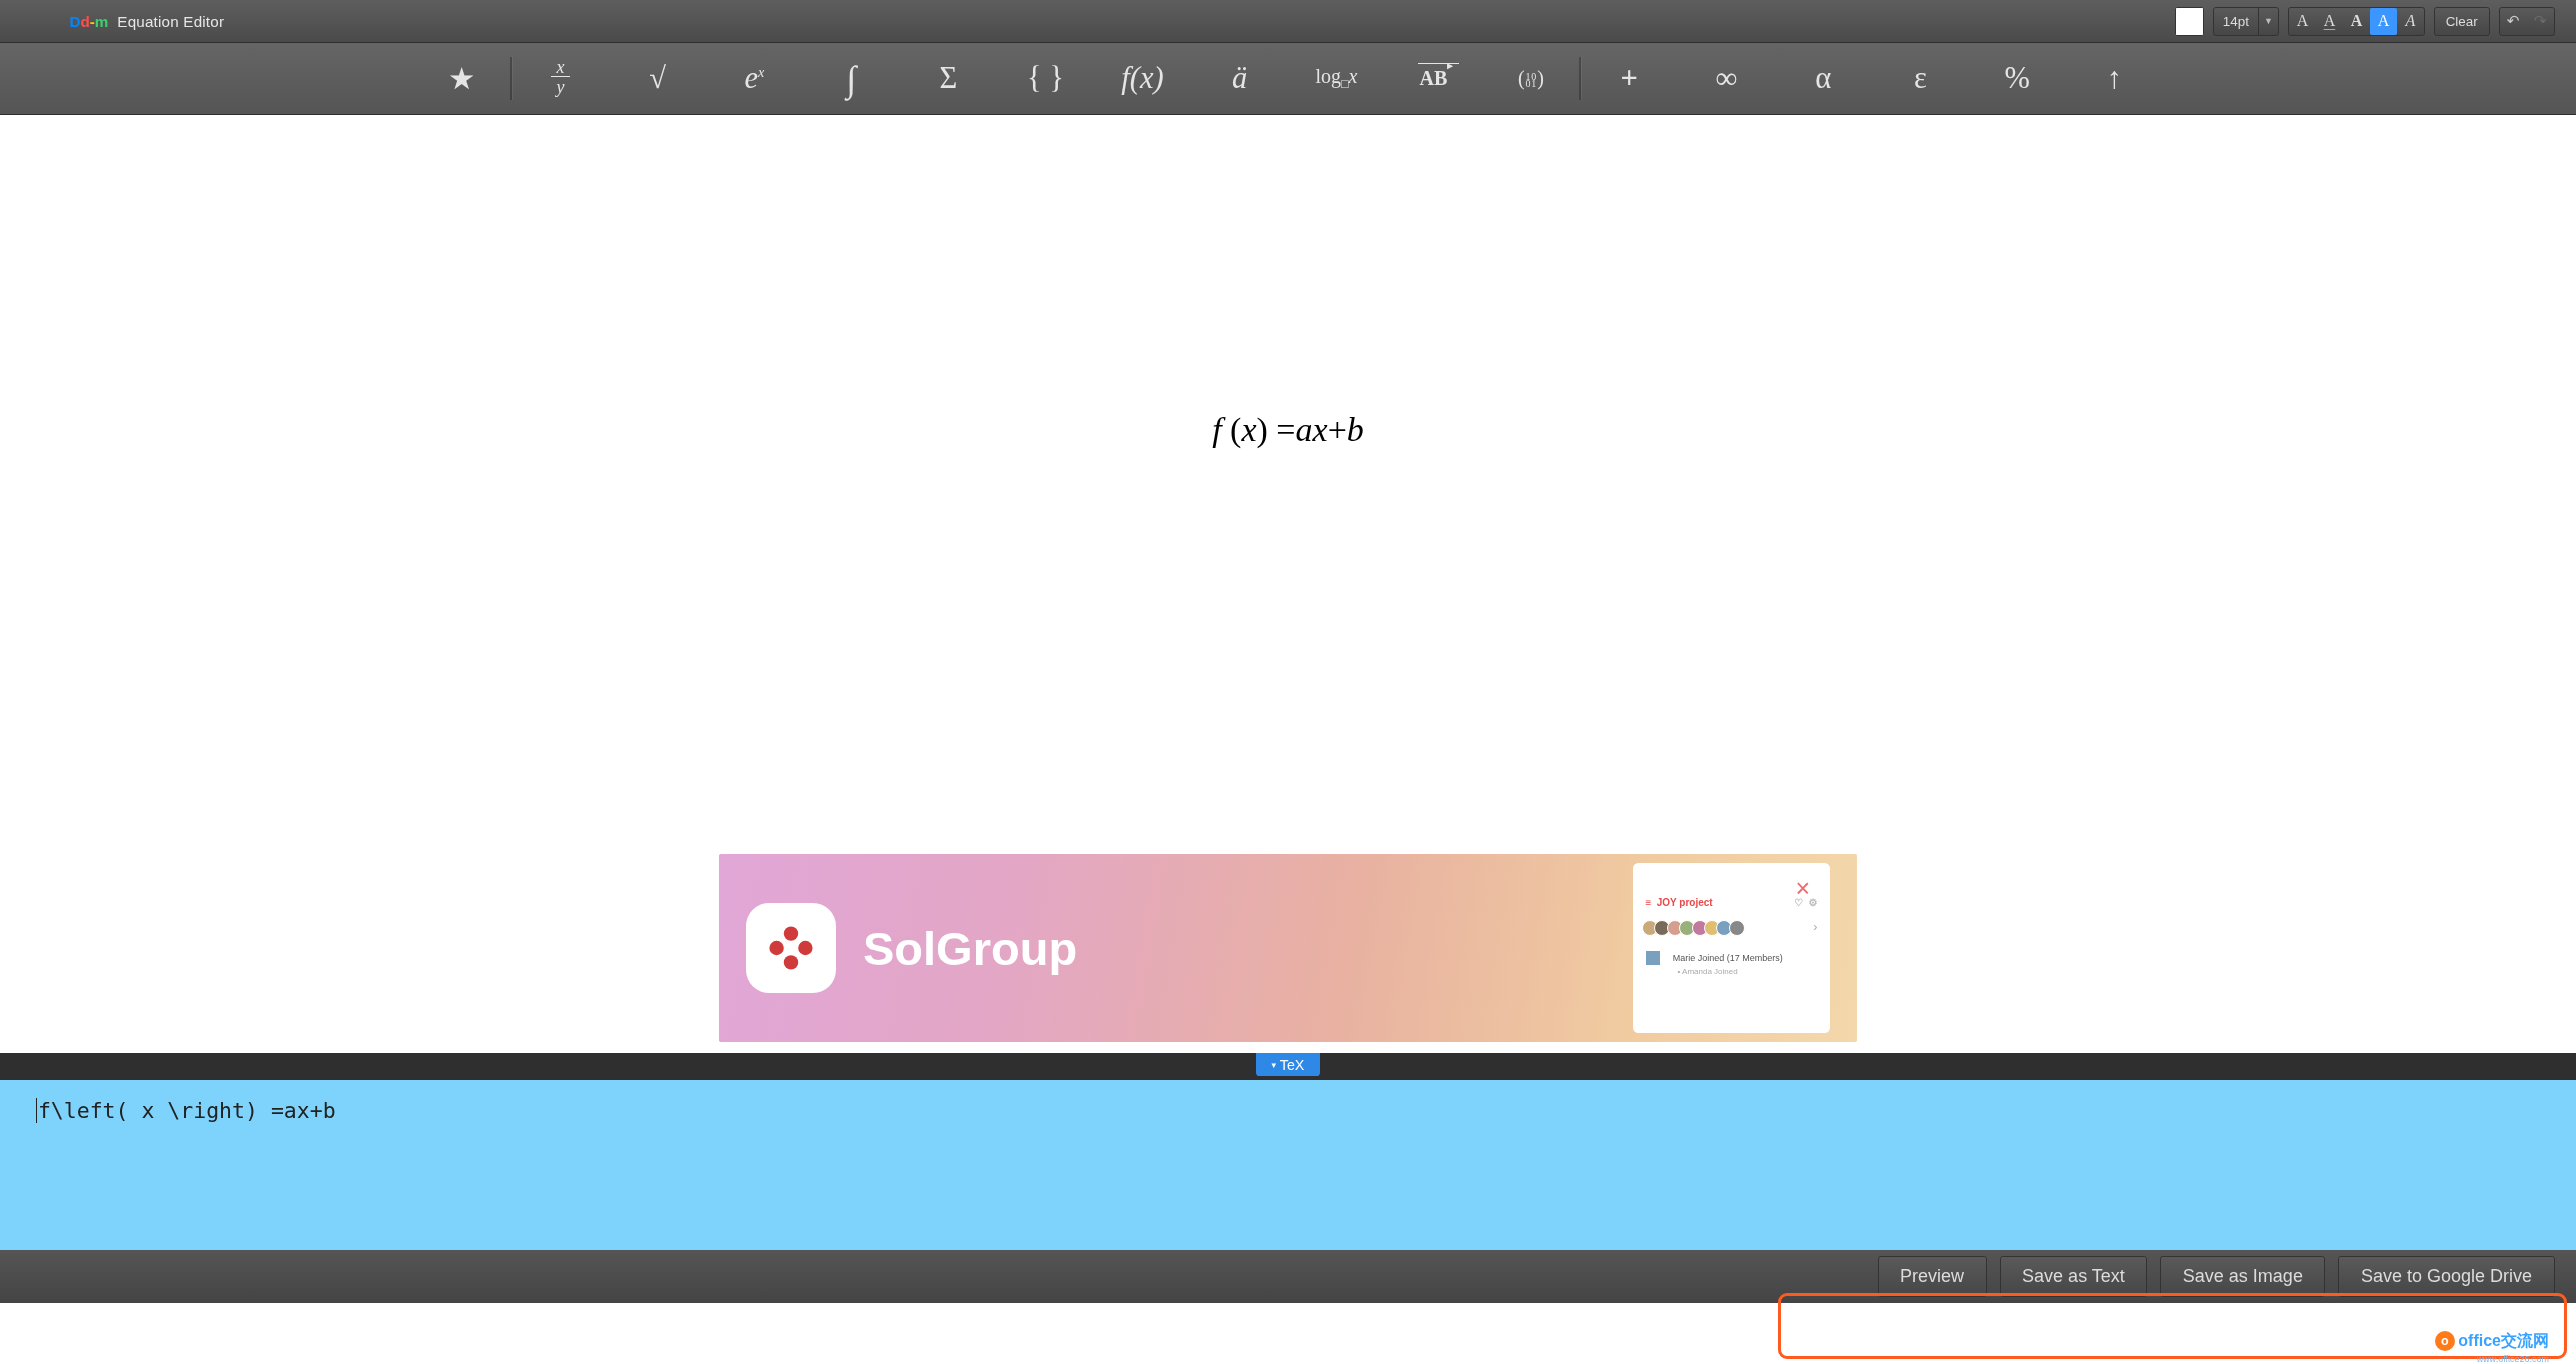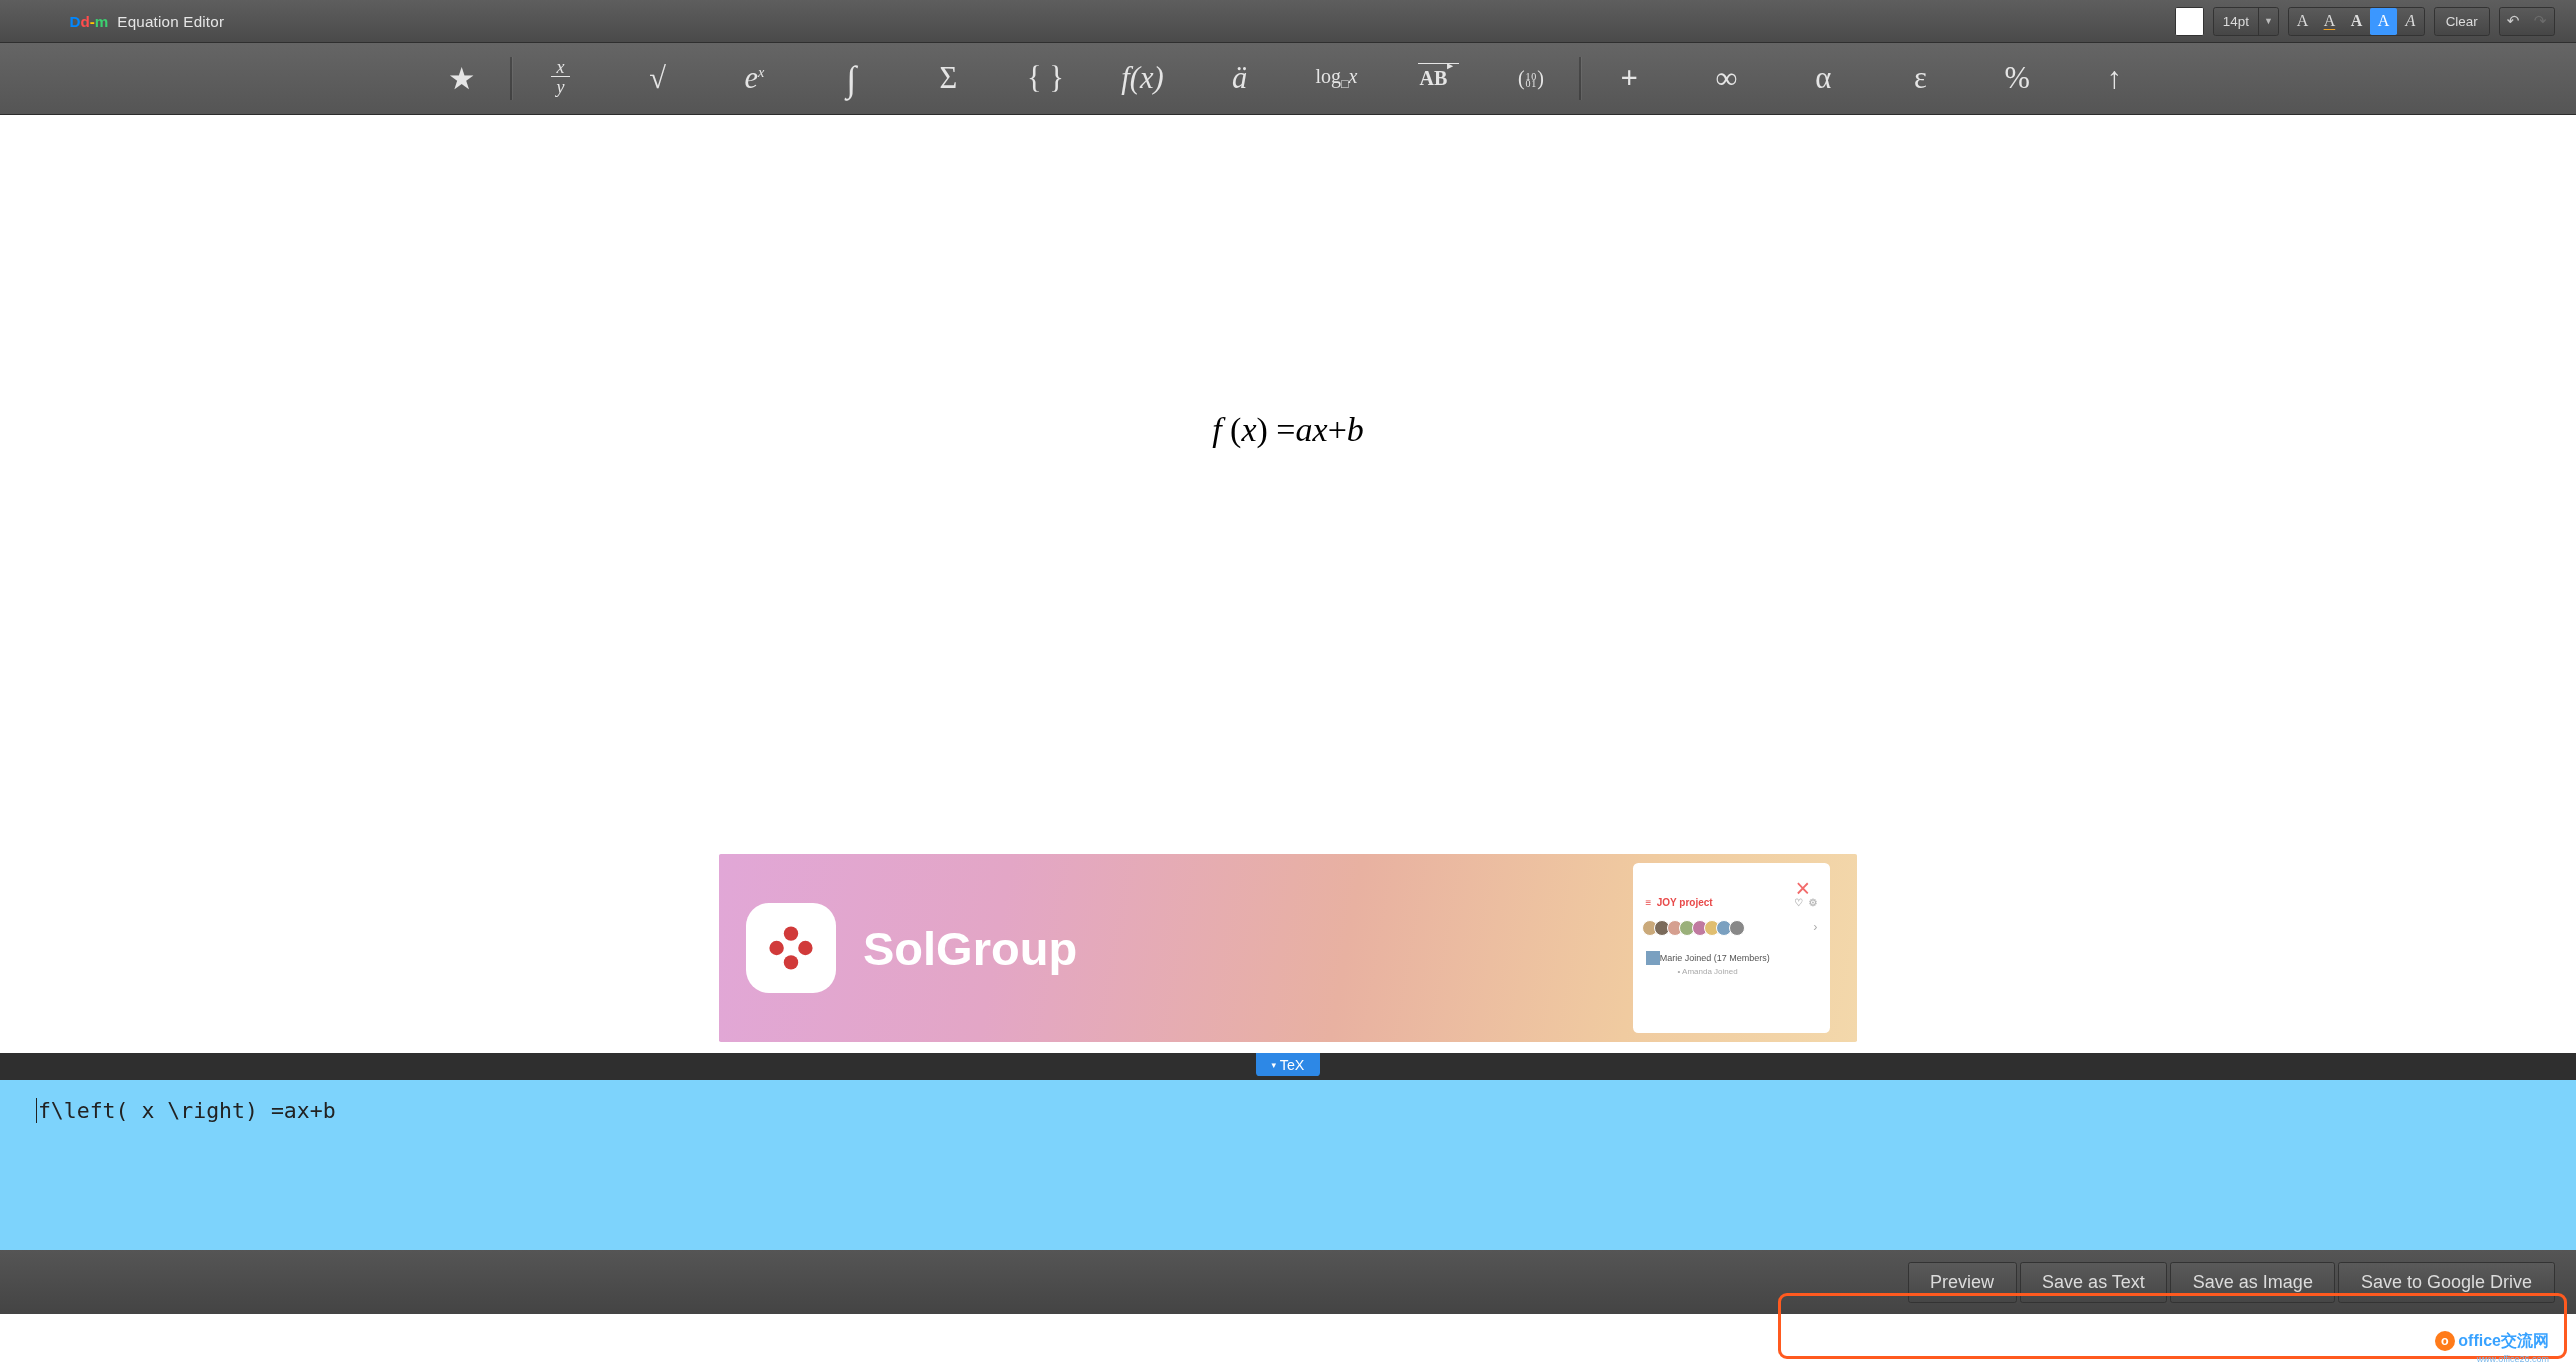--- a/index.html
+++ b/index.html
@@ -184,21 +184,21 @@
   border-radius:5.4px;
   position:relative;
   padding:10.8px 12.5px;
   font-size:10px;
   color:#666;
 }
 .ad-close { position:absolute; right:20px; top:10.8px; font-size:25px; color:#f26b6b; font-weight:300;}
 .ad-joy-row { display:flex;align-items:center;gap:5.4px;color:#e84a4a;font-weight:600;margin-top:23px;font-size:10px;}
 .avatars { display:flex;gap:-1.8px;margin-top:12.5px;}
 .avatars .av { width:16px;height:16px;border-radius:50%;display:inline-block;border:1.3px solid #fff;margin-left:-3.6px;}
-.ad-marie { display:flex;align-items:center;gap:0;margin-top:14.3px;font-size:9px;color:#555;}
+.ad-marie { display:flex;align-items:center;gap:13px;margin-top:14.3px;font-size:9px;color:#555;}
 .ad-amanda { font-size:8px;color:#aaa;margin-left:32px;margin-top:1.8px;}
 
 
 .tex-bar {
   height:27px;
   background:#2f2f2f;
   display:flex;justify-content:center;align-items:flex-start;
 }
 .tex-tab {
   background:#2d88e6;
@@ -216,27 +216,27 @@
   padding: 18px 36px;
   font-family:"Lucida Console","Consolas",monospace;
   font-size:21.5px;
   color:#222;
 }
 .tex-cursor { border-left:1.3px solid #222; animation: blink 1s step-start infinite; padding-left:0.9px;}
 @keyframes blink { 50% { border-color: transparent; } }
 
 
 .footer {
-  height:64px;
+  height:53px;
   background: linear-gradient(to bottom,#555,#444);
   display:flex;
   justify-content:flex-end;
   align-items:center;
   padding: 0 21.5px;
-  gap:3px;
+  gap:13px;
 }
 .footer .btn-dark {
   height:41px;
   font-size:18px;
   padding:0 21.5px;
 }
 .annotation-highlight {
   position:absolute;
   right:9px;
   bottom:5.4px;

